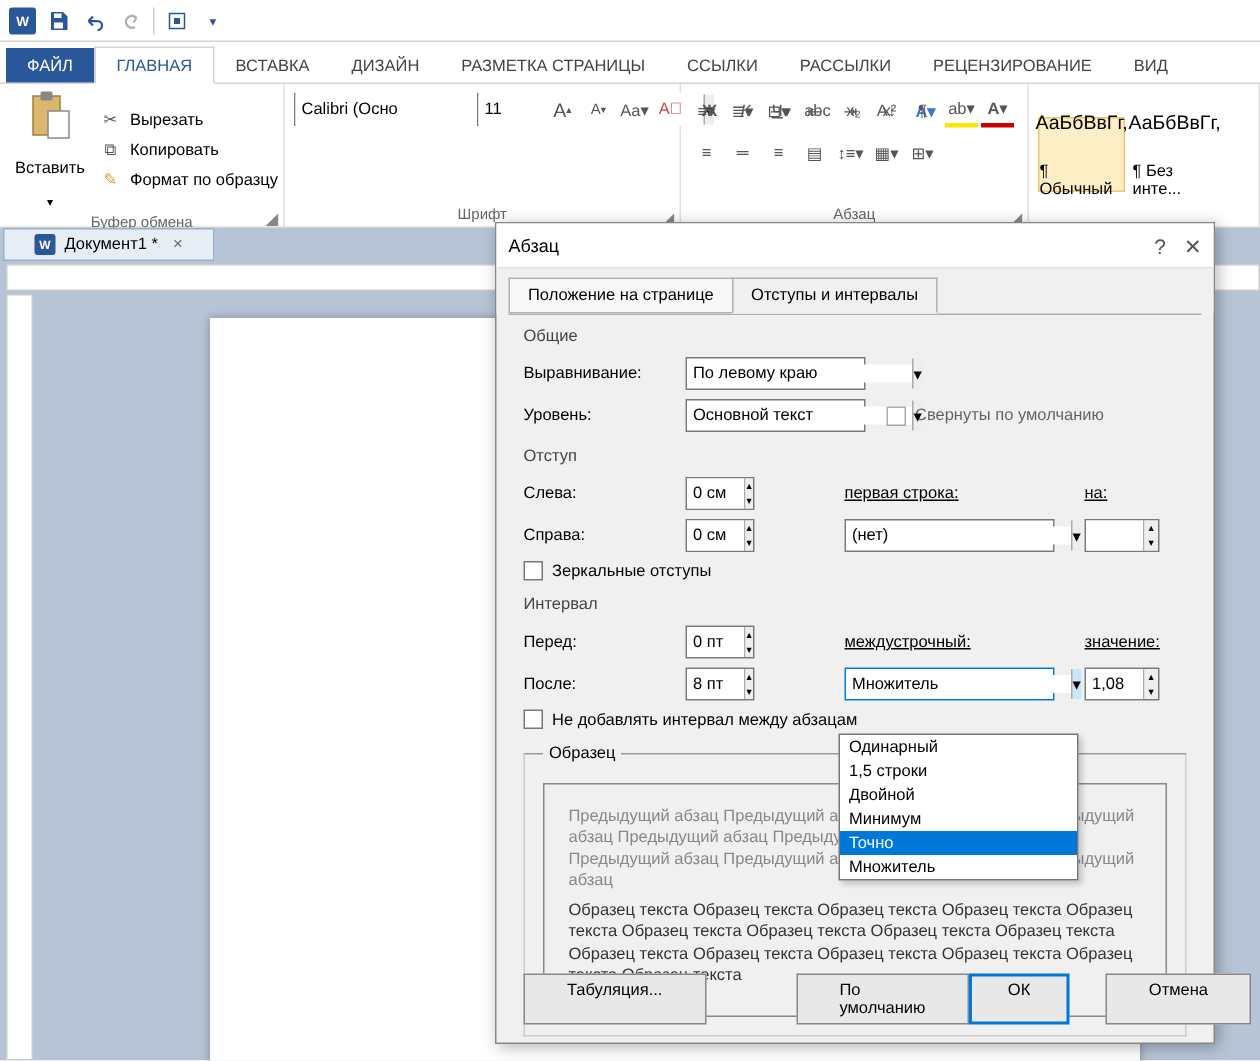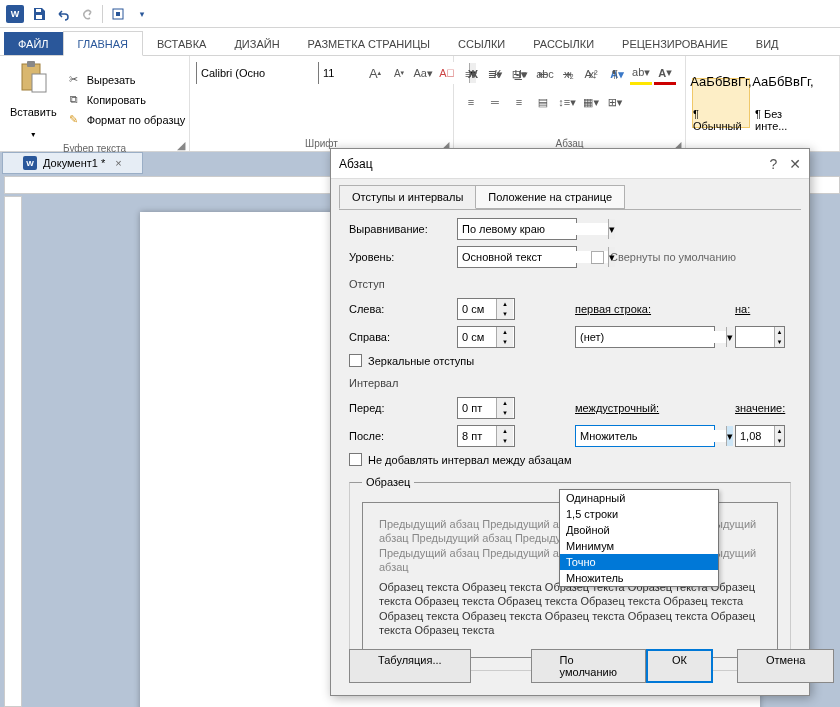--- a/index.html
+++ b/index.html
@@ -40,21 +40,21 @@
 .dlg-tab.active{background:#f0f0f0;border-bottom:1px solid #f0f0f0;position:relative;z-index:1}
 .dlg-tabline{border-top:1px solid #b0b0b0;margin:0 8px}
 .dlg-body{padding:8px 18px}
 .sect{margin-bottom:10px}
 .sect-h{font-size:11px;color:#444;margin-bottom:8px}
 .frow{display:flex;align-items:center;margin-bottom:6px}
 .flab{width:108px;text-decoration-style:solid}
 .combo{border:1px solid #7a7a7a;height:22px;display:flex;align-items:center;background:#fff}
 .combo input{border:0;flex:1;padding:0 4px;outline:none;background:#fff}
 .combo .dd{width:17px;height:100%;display:flex;align-items:center;justify-content:center;border-left:1px solid #aaa;background:#eee}
-.spin{width:58px;border:1px solid #7a7a7a;height:22px;display:flex;background:#fff}
+.spin{width:46px;border:1px solid #7a7a7a;height:22px;display:flex;background:#fff}
 .spin input{border:0;width:38px;padding:0 4px;outline:none}
 .spin .sp{width:17px;display:flex;flex-direction:column;border-left:1px solid #aaa}
 .spin .sp div{flex:1;display:flex;align-items:center;justify-content:center;background:#eee;font-size:7px}
 .chk{display:flex;align-items:center;gap:6px}
 .chk .box{width:13px;height:13px;border:1px solid #777;background:#fff}
 .preview{border:1px solid #888;padding:14px 16px;font-size:7px;color:#888;line-height:1.3;margin-top:4px}
 .preview .dark{color:#333;margin:6px 0}
 .dlg-btns{position:absolute;bottom:12px;left:18px;right:18px;display:flex;justify-content:space-between}
 .dlg-btns .r{display:flex;gap:24px}
 .btn{border:1px solid #888;background:#e8e8e8;padding:4px 28px;font-size:11px}
@@ -134,21 +134,21 @@
         <div class="clip-row">
             <span class="btn16">⧉</span>
             <span>Копировать</span>
           </div>
         <div class="clip-row">
             <span class="btn16" style="color:#d9a030">✎</span>
             <span>Формат по образцу</span>
           </div>
       </div>
     </div>
-    <div class="group-title">Буфер текста</div>
+    <div class="group-title">Буфер обмена</div>
     <div class="corner">◢</div>
   </div>
 
   <div class="group" style="width:264px">
     <div style="display:flex;flex-direction:row;gap:4px;padding-top:4px">
       <div class="font-select">
         <div class="combo" style="width:120px">
             <input readonly="" value="Calibri (Осно" style="">
             <div class="dd">▾</div>
           </div>
@@ -234,26 +234,27 @@
 
 <div class="dialog">
   <div class="dlg-title">
     <span>Абзац</span>
     <div class="r">
       <span style="font-size:14px">?</span>
       <span style="font-size:14px">✕</span>
     </div>
   </div>
   <div class="dlg-tabs">
+    <div class="dlg-tab">Положение на странице</div>
     <div class="dlg-tab active">Отступы и интервалы</div>
-    <div class="dlg-tab">Положение на странице</div>
   </div>
   <div class="dlg-tabline"></div>
   <div class="dlg-body">
     <div class="sect">
+      <div class="sect-h">Общие</div>
       <div class="frow">
         <div class="flab">Выравнивание:</div>
         <div class="combo" style="width:120px">
             <input readonly="" value="По левому краю" style="">
             <div class="dd">▾</div>
           </div>
       </div>
       <div class="frow">
         <div class="flab">Уровень:</div>
         <div class="combo" style="width:120px">

